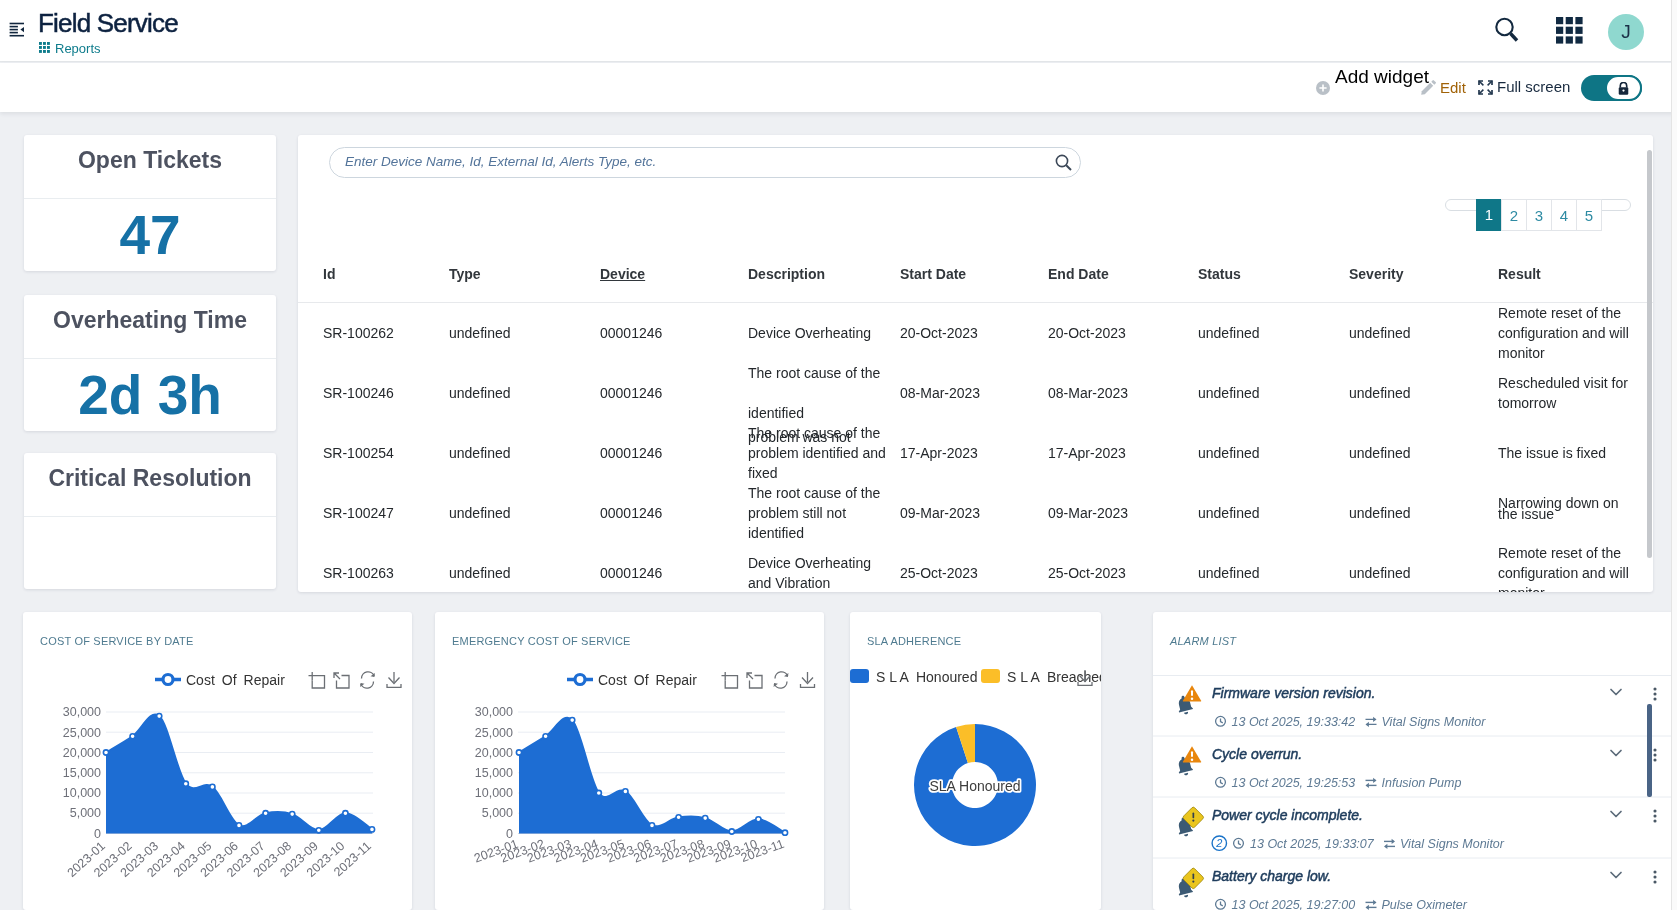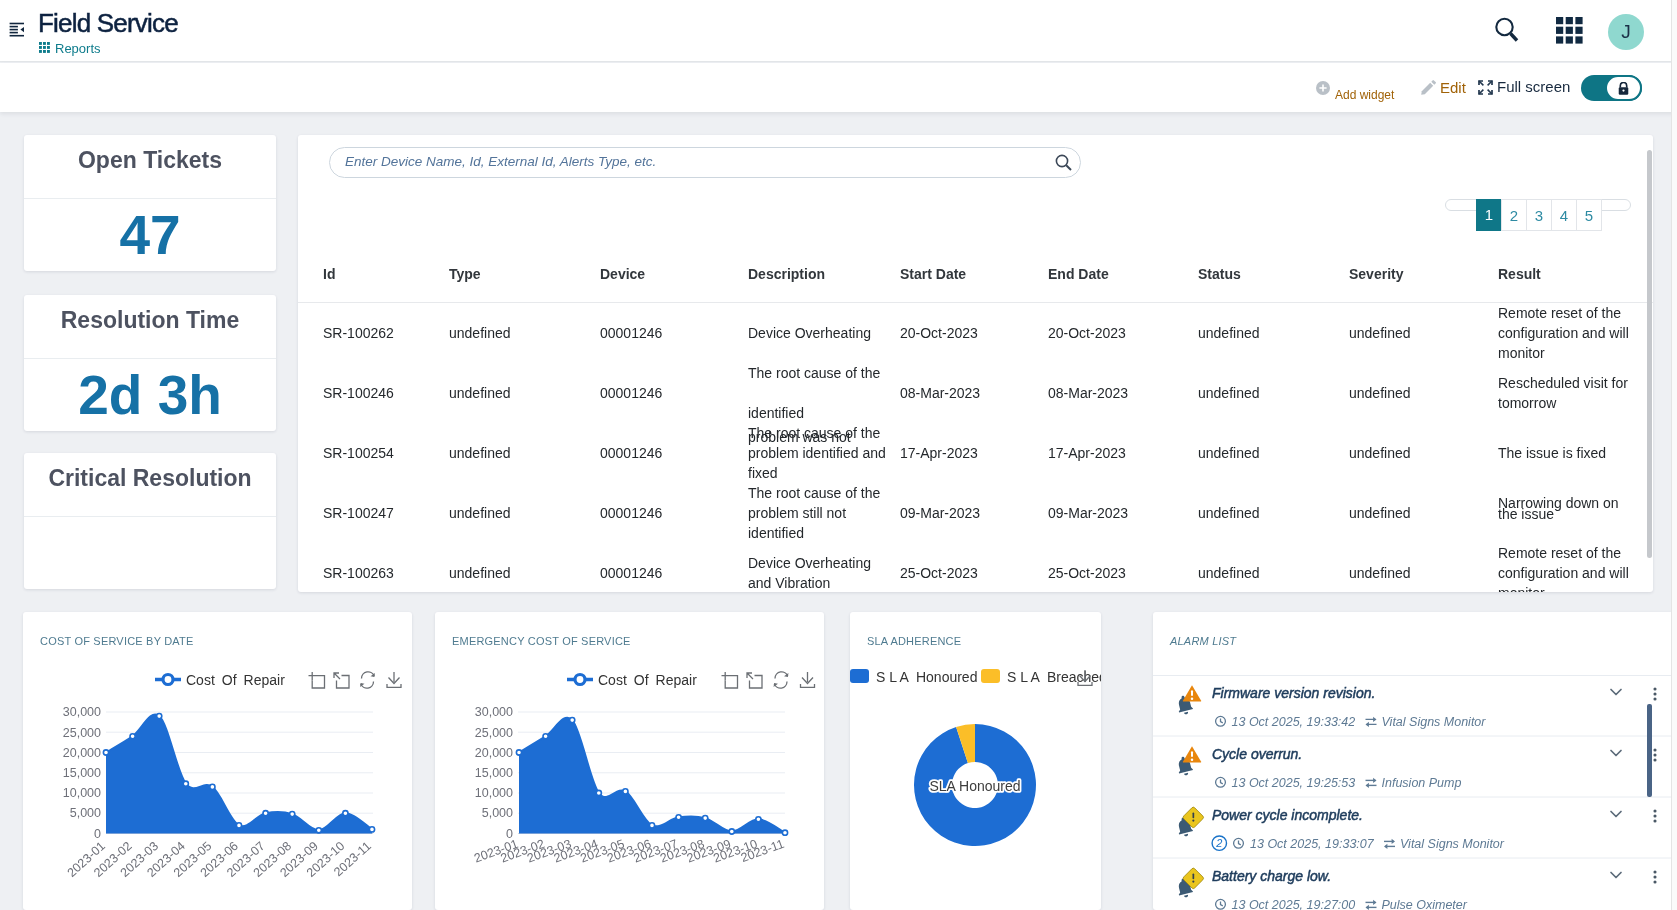--- a/index.html
+++ b/index.html
@@ -58,21 +58,21 @@
       <rect x="19.4" y="19.4" width="7.2" height="7.2"></rect>
 </svg>
 <div class="abs" style="left:1608px;top:14px;width:36px;height:36px;border-radius:50%;background:#8fd8cf;
  text-align:center;line-height:36px;font-size:19px;color:#1b3148;">J</div>
 
 <div class="abs" style="left:0;top:63px;width:1677px;height:49px;background:#fff;box-shadow:0 2px 4px rgba(60,70,90,.10);"></div>
 <svg class="abs" style="left:1316px;top:81px;" width="14" height="14" viewBox="0 0 14 14">
  <circle cx="7" cy="7" r="7" fill="#b9c0c7"></circle>
       <path d="M7 3.4 V10.6 M3.4 7 H10.6" stroke="#fff" stroke-width="1.6"></path>
 </svg>
-<div class="abs" style="left:1335px;top:88px;font-size:12px;color:#a16207;">Add widget</div>
+<div class="abs" style="left:1335px;top:66px;font-size:19px;color:#000000;">Add widget</div>
 <svg class="abs" style="left:1421px;top:80px;" width="15" height="15" viewBox="0 0 15 15" fill="#b9c0c7">
  <path d="M0.8 11.2 L9.2 2.8 L12.2 5.8 L3.8 14.2 L0.2 14.8 Z"></path>
  <path d="M10.3 1.7 L11.8 0.2 Q12.3 -0.2 12.9 0.4 L14.6 2.1 Q15.2 2.7 14.8 3.2 L13.3 4.7 Z"></path>
 </svg>
 <div class="abs" style="left:1440px;top:79px;font-size:15px;color:#a16207;">Edit</div>
 <svg class="abs" style="left:1478px;top:80px;" width="15" height="15" viewBox="0 0 15 15" fill="none" stroke="#22374e" stroke-width="1.7">
  <path d="M1 5 V1 H5 M10 1 H14 V5 M14 10 V14 H10 M5 14 H1 V10"></path>
  <path d="M1 1 L5.4 5.4 M14 1 L9.6 5.4 M14 14 L9.6 9.6 M1 14 L5.4 9.6" stroke-width="1.5"></path>
 </svg>
 <div class="abs" style="left:1497px;top:78px;font-size:15px;color:#17293e;">Full screen</div>
@@ -82,42 +82,42 @@
  <path d="M2.5 6 V4 a3.5 3.5 0 0 1 7 0 V6" fill="none" stroke="#16273b" stroke-width="1.8"></path>
  <rect x="0.8" y="5.7" width="10.4" height="8" rx="1.3" fill="#16273b"></rect>
  <circle cx="6" cy="9.3" r="1.2" fill="#fff"></circle>
 </svg>
 
 <div class="card" style="left:24px;top:135px;width:252px;height:136px;">
  <div class="kpi-title">Open Tickets</div>
  <div class="kpi-val">47</div>
 </div>
 <div class="card" style="left:24px;top:295px;width:252px;height:136px;">
- <div class="kpi-title">Resolution Time</div>
+ <div class="kpi-title">Overheating Time</div>
  <div class="kpi-val">2d 3h</div>
 </div>
 <div class="card" style="left:24px;top:453px;width:252px;height:136px;">
  <div class="kpi-title">Critical Resolution</div>
 </div>
 <div class="card" style="left:298px;top:135px;width:1355px;height:457px;overflow:hidden;">
  <div class="abs" style="left:31px;top:12px;width:752px;height:31px;border:1px solid #cdd6de;border-radius:16px;"></div>
  <div class="abs" style="left:47px;top:19px;font-size:13.5px;font-style:italic;color:#53749a;">Enter Device Name, Id, External Id, Alerts Type, etc.</div>
  <svg class="abs" style="left:757px;top:19px;" width="17" height="17" viewBox="0 0 17 17" fill="none" stroke="#3c4858" stroke-width="1.6">
   <circle cx="7" cy="7" r="5.6"></circle>
         <line x1="11.2" y1="11.2" x2="16" y2="16" stroke-width="2"></line>
  </svg>
  <div class="abs" style="left:1147px;top:64px;width:186px;height:12px;border:1px solid #d9dee3;border-radius:6px;background:#fff;"></div>
 <div class="abs" style="left:1178px;top:64px;width:26px;height:32px;background:#0f7788;color:#fff;font-size:15px;text-align:center;line-height:32px;">1</div>
       <div class="abs" style="left:1203px;top:64px;width:26px;height:32px;background:#fff;border:1px solid #e2e5e9;color:#2e8ba3;font-size:15px;text-align:center;line-height:31px;">2</div>
       <div class="abs" style="left:1228px;top:64px;width:26px;height:32px;background:#fff;border:1px solid #e2e5e9;color:#2e8ba3;font-size:15px;text-align:center;line-height:31px;">3</div>
       <div class="abs" style="left:1253px;top:64px;width:26px;height:32px;background:#fff;border:1px solid #e2e5e9;color:#2e8ba3;font-size:15px;text-align:center;line-height:31px;">4</div>
       <div class="abs" style="left:1278px;top:64px;width:26px;height:32px;background:#fff;border:1px solid #e2e5e9;color:#2e8ba3;font-size:15px;text-align:center;line-height:31px;">5</div>
       <div class="th" style="left:25px;top:131px;">Id</div>
       <div class="th" style="left:151px;top:131px;">Type</div>
-      <div class="th" style="left:302px;top:131px;">Device</div>
+      <div class="th" style="left:302px;top:131px;text-decoration:underline;">Device</div>
       <div class="th" style="left:450px;top:131px;">Description</div>
       <div class="th" style="left:602px;top:131px;">Start Date</div>
       <div class="th" style="left:750px;top:131px;">End Date</div>
       <div class="th" style="left:900px;top:131px;">Status</div>
       <div class="th" style="left:1051px;top:131px;">Severity</div>
       <div class="th" style="left:1200px;top:131px;">Result</div>
       <div class="abs" style="left:0;top:167px;width:1355px;height:1px;background:#e7e9ec;"></div>
       <div class="td" style="left:25px;top:188px;">SR-100262</div>
       <div class="td" style="left:151px;top:188px;">undefined</div>
       <div class="td" style="left:302px;top:188px;">00001246</div>

